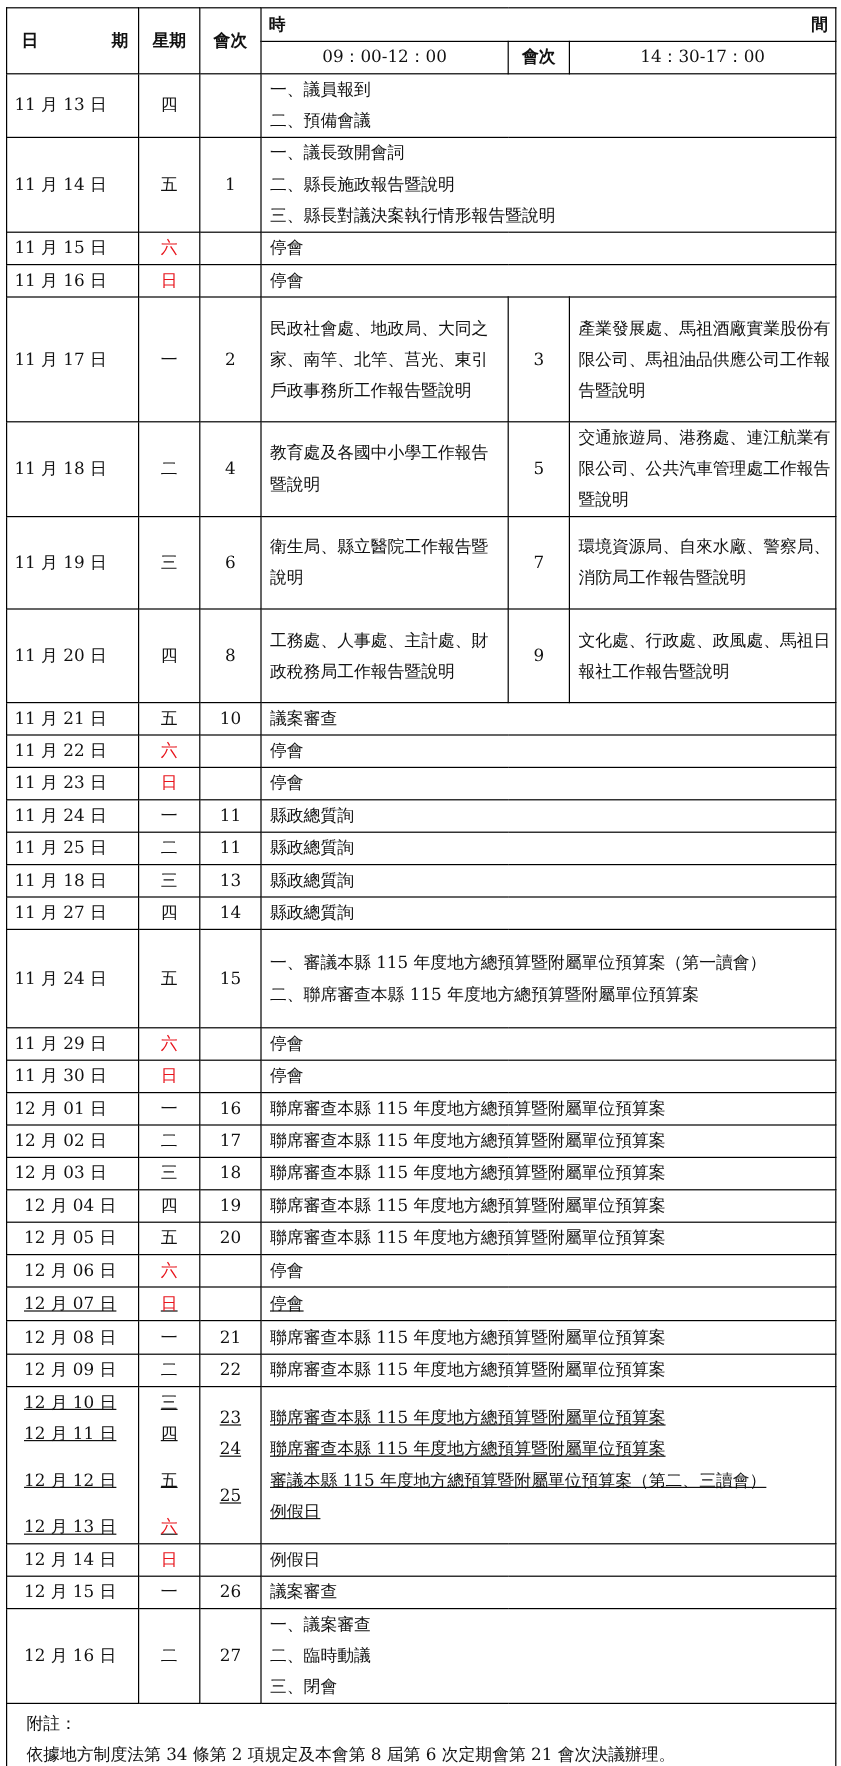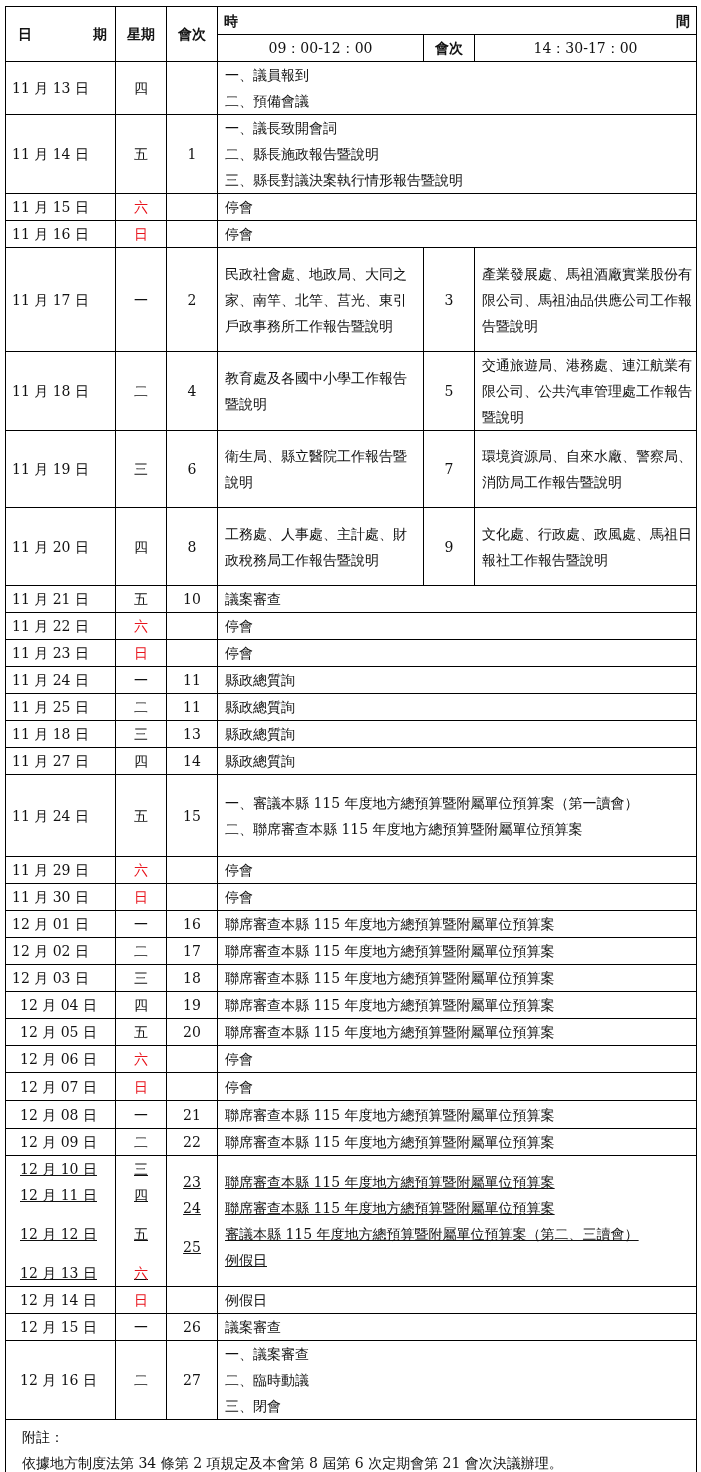--- a/index.html
+++ b/index.html
@@ -246,21 +246,21 @@
           </td>
         </tr>
         <tr style="height: 26px;">
           <td class="c-date ind">12 月 06 日</td>
           <td class="c-wd red">六</td>
           <td class="c-no"></td>
           <td class="c-ct" colspan="3">
             <span class="hang">停會</span>
           </td>
         </tr>
-        <tr style="height: 28px;">
+        <tr style="height: 28px; text-decoration: underline;">
           <td class="c-date ind">12 月 07 日</td>
           <td class="c-wd red">日</td>
           <td class="c-no"></td>
           <td class="c-ct" colspan="3">
             <span class="hang">停會</span>
           </td>
         </tr>
         <tr style="height: 28px;">
           <td class="c-date ind">12 月 08 日</td>
           <td class="c-wd">一</td>

